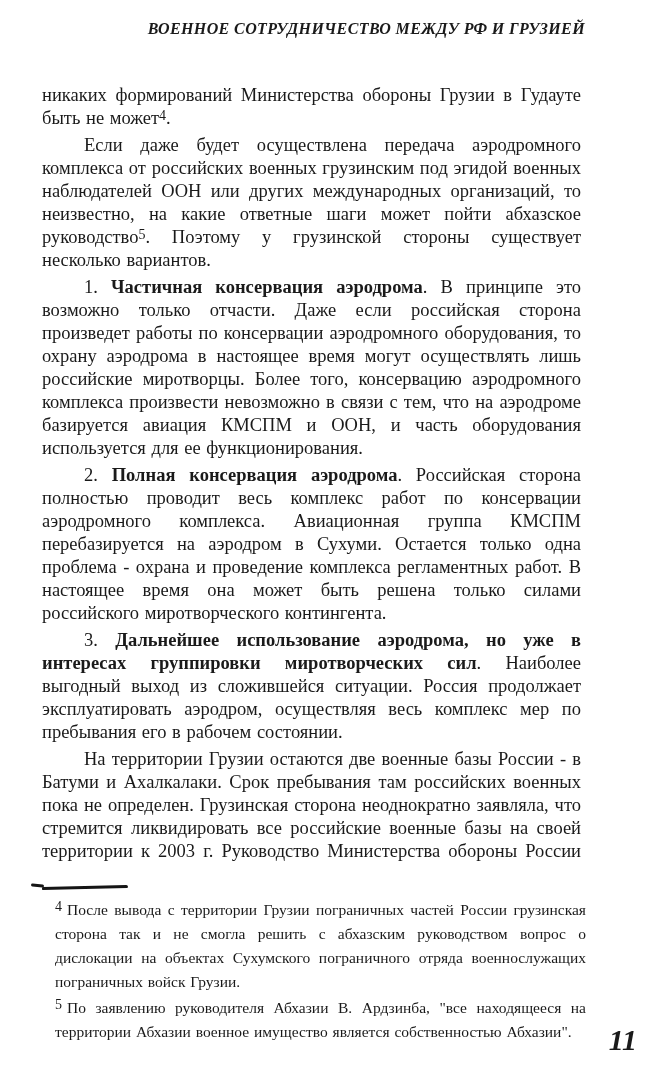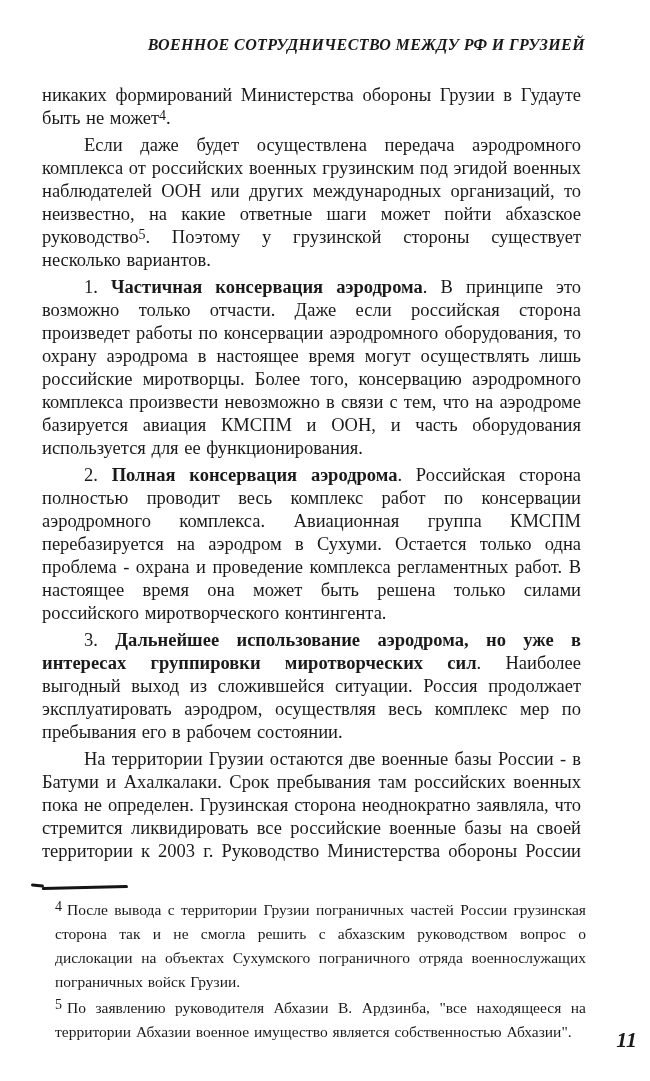--- a/index.html
+++ b/index.html
@@ -15,21 +15,21 @@
     font-family: "Liberation Serif", serif;
     color: #1a1a1a;
   }
   .page {
     position: absolute;
     inset: 0;
     background: #ffffff;
   }
   .running-header {
     position: absolute;
-    top: 36px;
+    top: 20px;
     left: 38px;
     right: 65px;
     text-align: right;
     font-style: italic;
     font-weight: bold;
     font-size: 16px;
     letter-spacing: 0.4px;
     white-space: nowrap;
   }
   .body-text {
@@ -101,21 +101,21 @@
     vertical-align: baseline;
     margin-right: 5px;
     font-weight: normal;
   }
   .page-number {
     position: absolute;
     top: 1026px;
     right: 13px;
     font-style: italic;
     font-weight: bold;
-    font-size: 22px;
+    font-size: 30px;
     line-height: 28px;
   }
 </style>
 </head>
 <body>
 
 <div class="page">
 
   <div class="running-header">ВОЕННОЕ СОТРУДНИЧЕСТВО МЕЖДУ РФ И ГРУЗИЕЙ</div>
 

